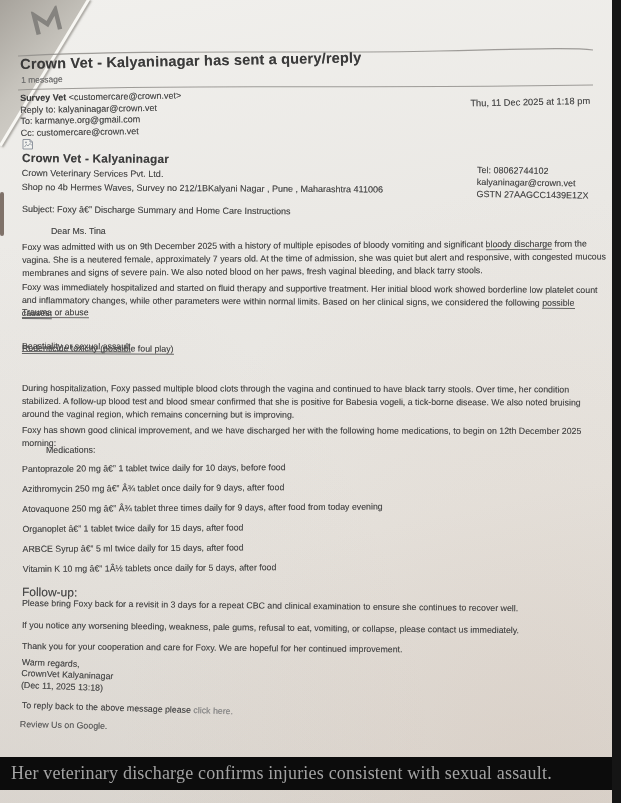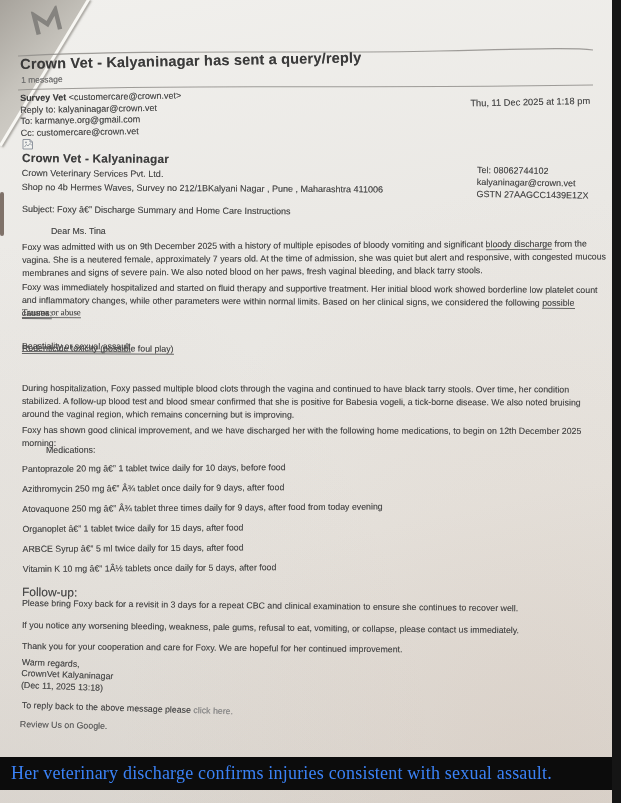--- a/index.html
+++ b/index.html
@@ -35,21 +35,21 @@
   .clinic-name{font-size:11.8px;font-weight:bold;color:#3c3c3c;letter-spacing:.2px;}
   .clinic-sub{font-size:9px;margin-top:2.5px;line-height:11.5px;}
   .contact{left:477px;top:165px;font-size:9px;line-height:11.8px;transform:rotate(0.8deg);}
 
   .body-txt{font-size:8.8px;line-height:13px;width:585px;}
   .subject{left:22px;top:204px;font-size:9px;transform:rotate(0.5deg);}
   .salutation{left:22px;top:226px;font-size:8.8px;padding-left:29px;}
   .para1{left:22px;top:241px;transform:rotate(-0.35deg);}
   .para2{left:22px;top:281px;transform:rotate(0.3deg);}
   .cause{left:22px;font-size:8.8px;}
-  .c1{top:307px;transform:rotate(0.3deg);font-family:Liberation Serif, serif;}
+  .c1{top:307px;transform:rotate(0.3deg);}
   .c2{top:341px;transform:rotate(0.2deg);}
   .c3{top:343px;transform:rotate(0.3deg);}
   .c4{top:361px;transform:rotate(0.2deg);}
   .para3{left:22px;top:382px;transform:rotate(0.15deg);}
   .para4{left:22px;top:424px;transform:rotate(0.1deg);}
   .meds-label{left:22px;top:445px;font-size:8.8px;transform:rotate(-0.3deg);margin-left:24px;}
   .meds{left:22px;top:464px;font-size:8.8px;transform:rotate(-0.4deg);}
   .med{line-height:11.5px;margin-bottom:8.6px;white-space:nowrap;}
   .fu-label{left:22px;top:585px;font-size:12px;transform:rotate(0.5deg);}
   .fu-text{left:22px;top:597px;transform:rotate(0.6deg);}
@@ -57,21 +57,21 @@
   .thanks{left:22px;top:640px;transform:rotate(0.5deg);}
   .signature{left:22px;top:657px;font-size:8.8px;line-height:11.3px;transform:rotate(2deg);}
   .reply-line{left:22px;top:700px;font-size:8.8px;transform:rotate(1.7deg);}
   .reply-link{color:#8f8f8f;cursor:pointer;}
   .review{left:20px;top:719px;font-size:8.8px;color:#5d5d5d;transform:rotate(1.3deg);cursor:pointer;}
 
   .pen{background-image:linear-gradient(to right,rgba(80,80,80,.85),rgba(80,80,80,.85));
     background-size:100% 1.3px;background-repeat:no-repeat;background-position:0 100%;padding-bottom:1.5px;}
 
   .banner{position:absolute;left:0;top:757px;width:612px;height:33px;background:#0c0c0c;z-index:8;
-    color:#3b82f6;font-family:"Liberation Serif",serif;font-size:18px;line-height:33px;
+    color:#a3a3a3;font-family:"Liberation Serif",serif;font-size:18px;line-height:33px;
     padding-left:11px;box-sizing:border-box;letter-spacing:.2px;white-space:nowrap;}
 </style>
 </head>
 <body>
 
 <div class="page">
 
   <div class="fold-tri"></div>
   <div class="fold-edge"></div>
   <div class="edge-smudge"></div>

